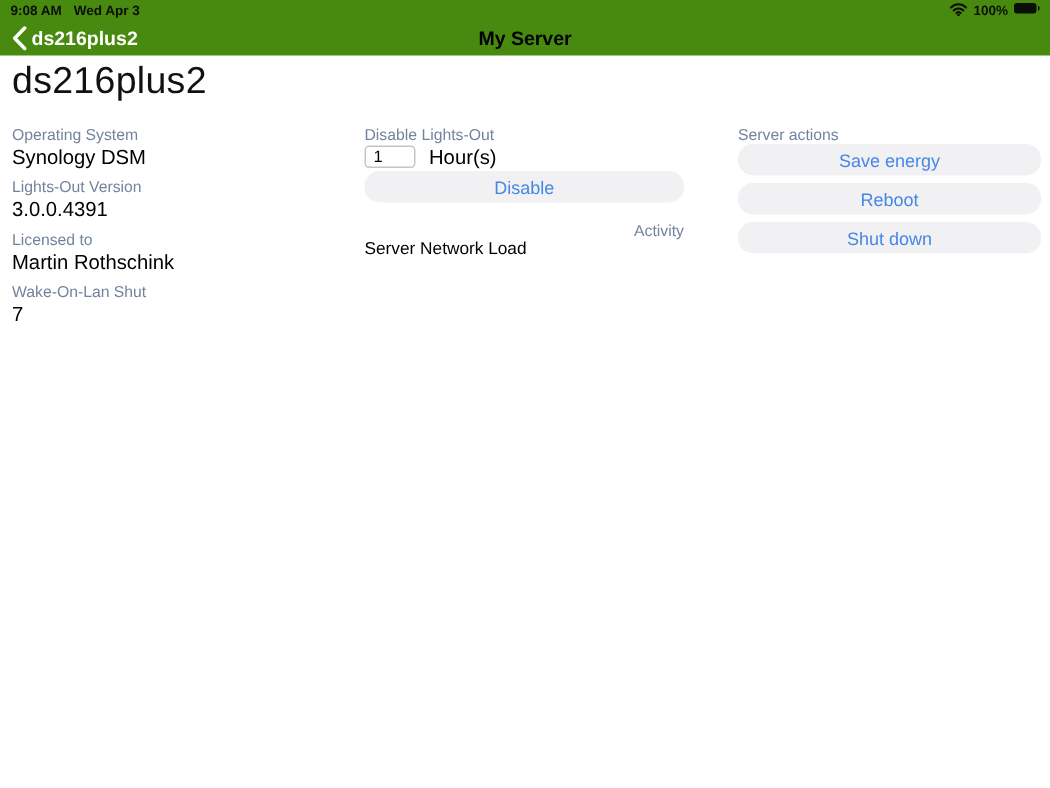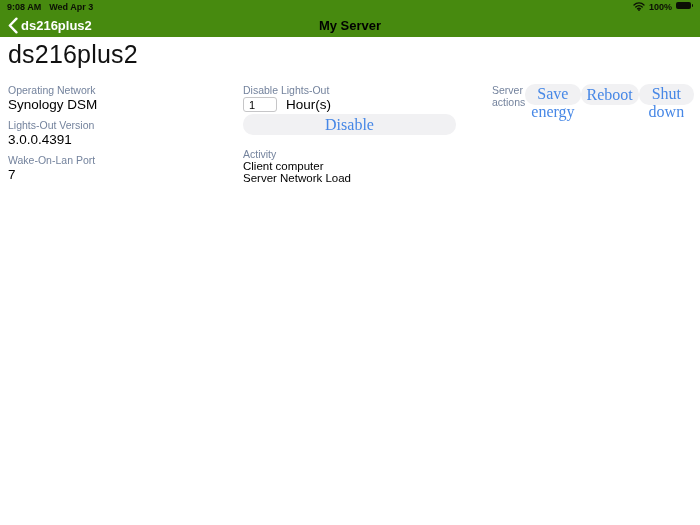--- a/index.html
+++ b/index.html
@@ -65,31 +65,31 @@
   .hours-input{
     width:34px;height:15px;border:1px solid #C6C6C8;border-radius:3px;
     font-size:11px;padding:0 0 0 5px;color:#000;outline:none;
     font-family:"Liberation Sans","DejaVu Sans",sans-serif;background:#fff;
   }
   .hours-unit{font-size:13.5px;color:#000;margin-left:9px;}
 
   .btn{
     display:block;width:100%;height:21px;border:none;
     background:var(--btn-bg);color:var(--btn-text);
-    border-radius:10px;font-size:16px;cursor:pointer;
-    font-family:Liberation Serif, serif;
+    border-radius:10px;font-size:12px;cursor:pointer;
+    font-family:Liberation Sans, sans-serif;
   }
   .disable-btn{margin-top:2px;}
-  .activity-label{margin-top:13px;}
+  .activity-label{margin-top:13px;text-align:right;}
   .activity-item{font-size:11.5px;line-height:12px;color:#000;}
   .activity-item:first-of-type{margin-top:2px;}
   .action-btn{margin-top:0;margin-bottom:5px;}
   .col-right .label{margin-bottom:0;}
   .col-right .btn:first-of-type{margin-top:0;}
-  .col-right{display:flex;flex-direction:row;}
+  .col-right{display:flex;flex-direction:column;}
   .col-right .label{height:12px;}
   .col-right .btn{margin-top:0;}
   .col-right .btn + .btn{margin-top:0;}
 </style>
 </head>
 <body>
 
 <div class="screen">
 
   <div class="status-bar">
@@ -119,42 +119,45 @@
       </svg>
       <span>ds216plus2</span>
     </div>
     <div class="nav-title">My Server</div>
   </div>
 
   <h1 class="page-title">ds216plus2</h1>
 
   <div class="col col-left">
     <div class="group">
-      <div class="label">Operating Network</div>
+      <div class="label">Operating System</div>
       <div class="value">Synology DSM</div>
     </div>
     <div class="group">
       <div class="label">Lights-Out Version</div>
       <div class="value">3.0.0.4391</div>
     </div>
     <div class="group">
-      <div class="label">Wake-On-Lan Port</div>
+      <div class="label">Licensed to</div>
+      <div class="value">Martin Rothschink</div>
+    </div>
+    <div class="group">
+      <div class="label">Wake-On-Lan Shut</div>
       <div class="value">7</div>
     </div>
   </div>
 
   <div class="col col-mid">
     <div class="label">Disable Lights-Out</div>
     <div class="hours-row">
       <input class="hours-input" type="text" value="1" style="">
       <span class="hours-unit">Hour(s)</span>
     </div>
     <button class="btn disable-btn">Disable</button>
     <div class="label activity-label">Activity</div>
-    <div class="activity-item">Client computer</div>
     <div class="activity-item">Server Network Load</div>
   </div>
 
   <div class="col col-right">
     <div class="label">Server actions</div>
     <button class="btn action-btn">Save energy</button>
     <button class="btn action-btn">Reboot</button>
     <button class="btn action-btn">Shut down</button>
   </div>
 

